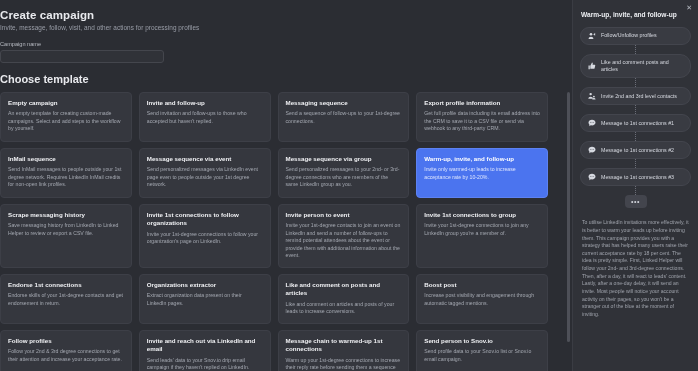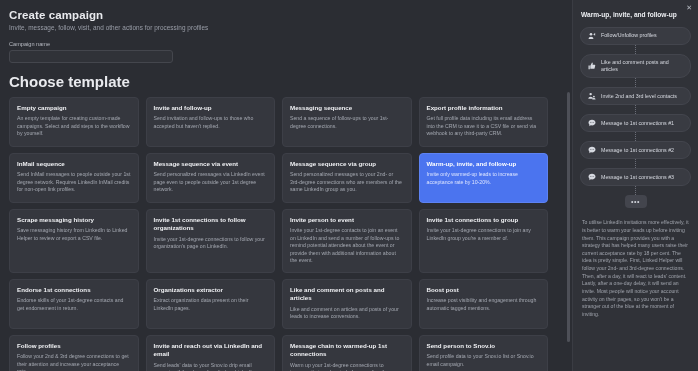--- a/index.html
+++ b/index.html
@@ -9,21 +9,21 @@
     font-family: "Liberation Sans", sans-serif;
     overflow: hidden;
   }
   #app { position: relative; width: 698px; height: 371px; display: flex; }
 
   
   .main {
     position: relative;
     width: 572px; height: 371px;
     background: #2b2d33;
-    padding: 9px 14px 0 9px;
+    padding: 9px 14px 0 0;
     overflow: hidden;
   }
   .page-title {
     color: #e9eaee;
     font-size: 11.5px;
     font-weight: bold;
     letter-spacing: .1px;
     margin-bottom: 3px;
   }
   .page-sub {
@@ -44,21 +44,21 @@
     border: 1px solid #44464d;
     border-radius: 3px;
     color: #e9eaee;
     font-size: 6px;
     font-family: "Liberation Sans", sans-serif;
     padding: 0 5px;
     outline: none;
   }
   .section-title {
     color: #e9eaee;
-    font-size: 15px;
+    font-size: 11px;
     font-weight: bold;
     margin: 10px 0 7px 0;
   }
 
   
   .grid {
     display: grid;
     grid-template-columns: repeat(4, 1fr);
     gap: 6px 7px;
     padding-right: 10px;

